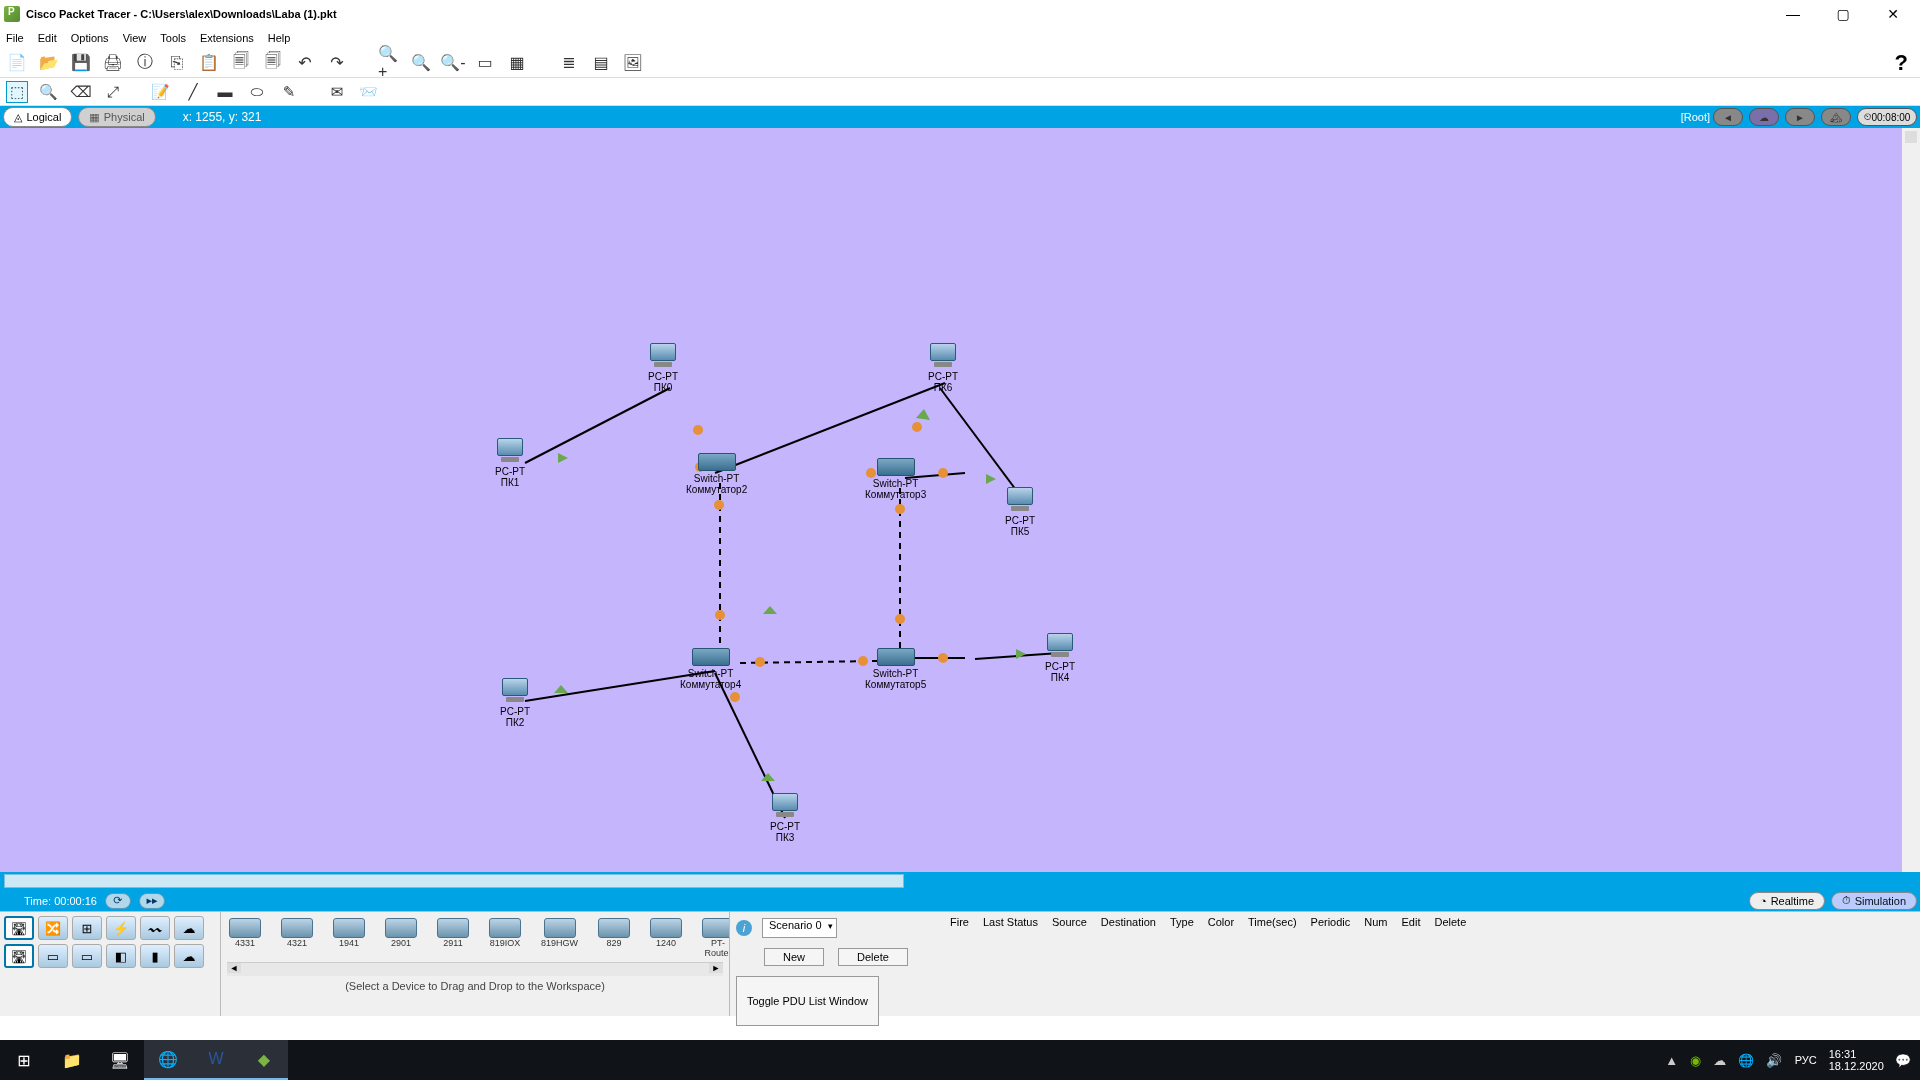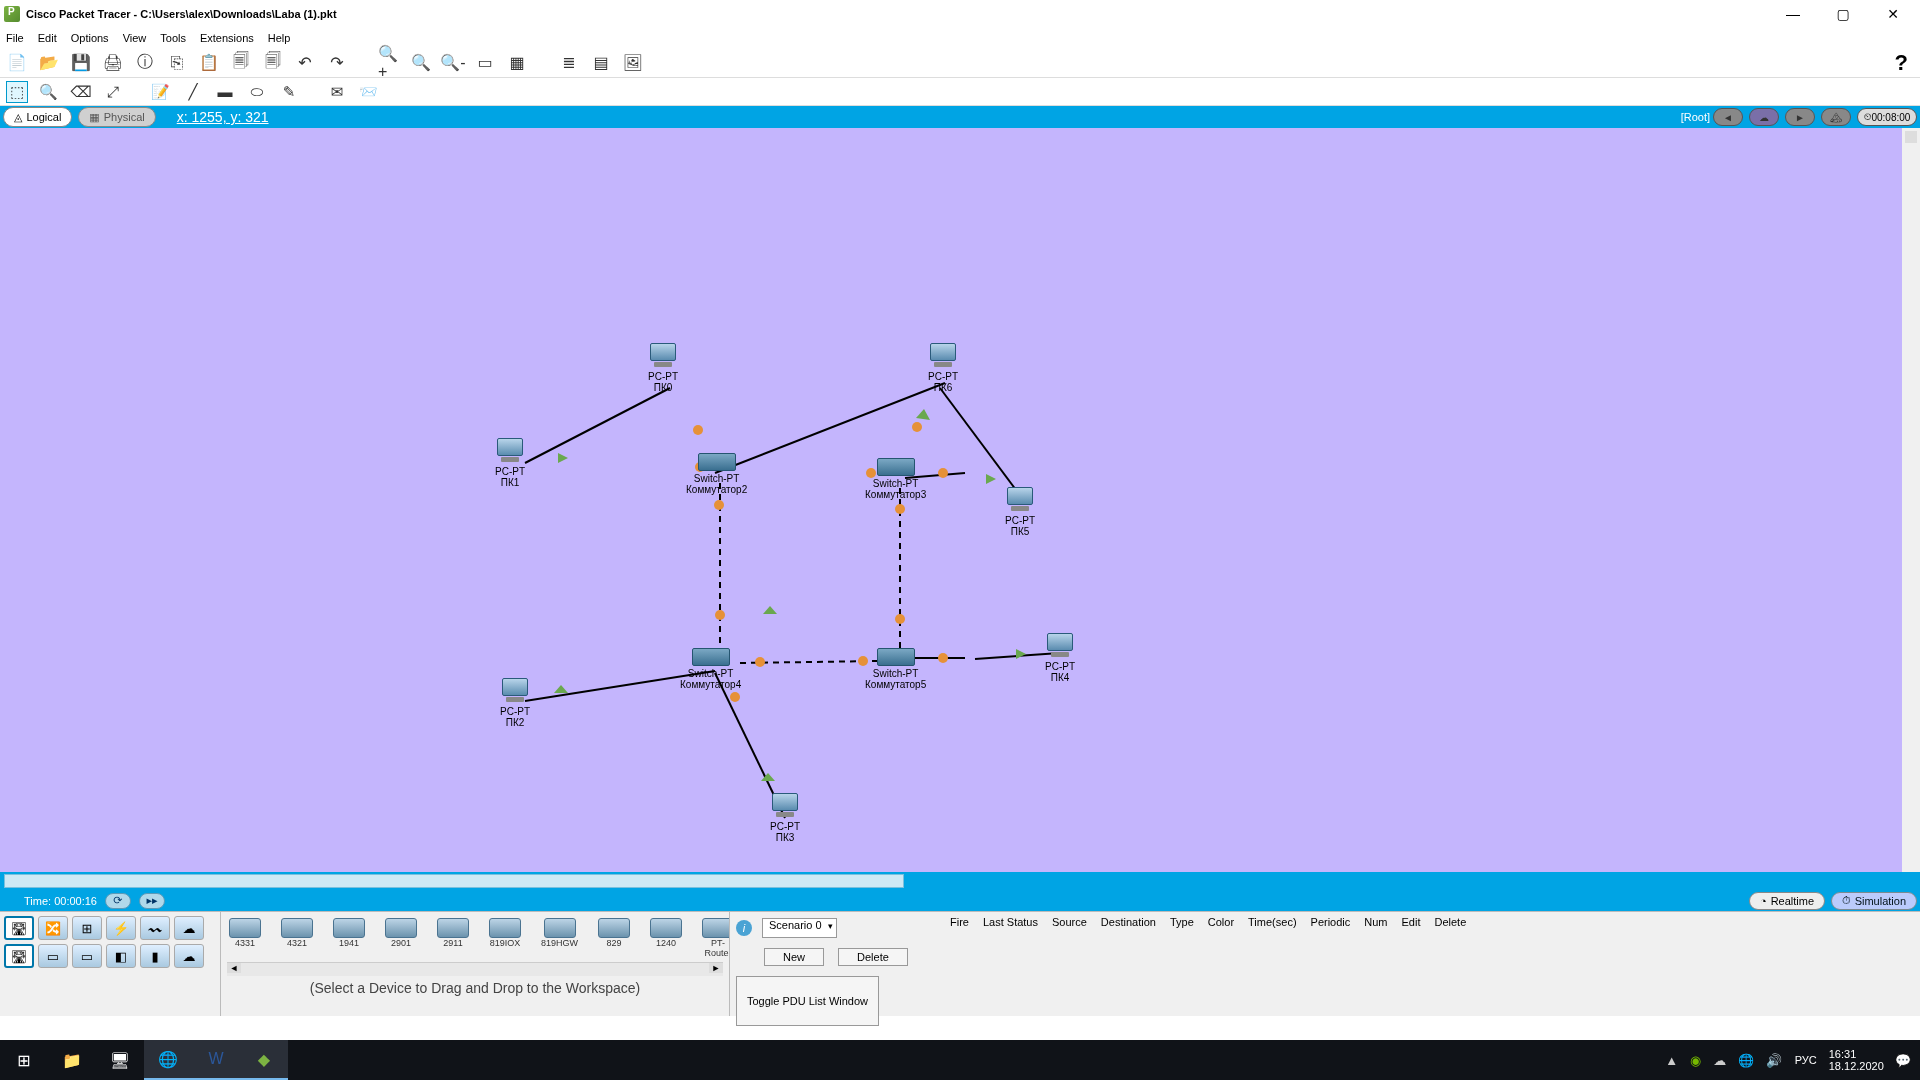--- a/index.html
+++ b/index.html
@@ -16,21 +16,21 @@
 .toolbar { height:30px; background:#fff; display:flex; align-items:center; padding-left:6px; gap:10px; border-bottom:1px solid #ddd; }
 .tbicon { width:22px; height:22px; display:flex; align-items:center; justify-content:center; color:#333; font-size:16px; cursor:pointer; }
 .helpbtn { margin-left:auto; margin-right:12px; font-size:22px; color:#000; font-weight:bold; cursor:pointer; }
 .toolbar2 { height:28px; background:#fff; display:flex; align-items:center; padding-left:6px; gap:10px; border-bottom:1px solid #ddd; }
 .t2icon { width:22px; height:22px; display:flex; align-items:center; justify-content:center; font-size:15px; cursor:pointer; color:#333; border:1px solid transparent; }
 .t2icon.sel { border:1px solid #0099cc; background:#e0f7ff; }
 .viewbar { height:22px; background:#00a4e4; display:flex; align-items:center; color:#fff; font-size:11px; }
 .vbtn { height:20px; padding:0 10px; border-radius:10px; background:#e8e8e8; color:#000; margin:0 3px; display:flex; align-items:center; gap:4px; cursor:pointer; border:1px solid #888; }
 .vbtn.active { background:#fff; }
 .vbtn.inactive { background:#d0d0d0; color:#555; }
-.coord { margin-left:18px; color:#fff; font-size:14px;text-decoration:underline; }
+.coord { margin-left:24px; color:#fff; font-size:12px; }
 .rootlbl { margin-left:auto; color:#fff; }
 .navpill { width:30px; height:18px; border-radius:9px; background:#888; margin:0 3px; border:1px solid #555; cursor:pointer; display:inline-flex; align-items:center; justify-content:center; font-size:10px; color:#333;}
 .navpill.purple{ background:#7a6fa8;}
 .navpill.time { width:60px; background:#ddd; color:#000; padding:0 4px;}
 .canvas { position:relative; height:762px; background:#c4b5fd; overflow:hidden; }
 .scroll-v { position:absolute; right:0; top:0; width:18px; height:100%; background:#f0f0f0; }
 .scroll-v::before { content:""; position:absolute; top:3px; left:3px; width:12px;height:12px; background:#ddd;}
 .scroll-h { position:absolute; left:0; bottom:0; height:18px; width:100%; background:#00a4e4; }
 .scroll-h-thumb { position:absolute; left:4px; top:2px; height:14px; width:900px; background:#cde9f5; border:1px solid #7ac0dd;}
 .device { position:absolute; text-align:center; }
@@ -52,21 +52,21 @@
 .catico { width:30px; height:24px; border:1px solid #aaa; background:linear-gradient(#dfefff,#a9c9e0); border-radius:3px; cursor:pointer; display:flex; align-items:center; justify-content:center; font-size:13px;}
 .catico.sel { border:2px solid #0077aa; background:#fff;}
 .devlist { width:510px; position:relative; border-left:1px solid #bbb; border-right:1px solid #bbb; display:flex; flex-direction:column;}
 .devrow { display:flex; gap:20px; padding:6px 8px 0; overflow:hidden;}
 .devitem { width:38px; text-align:center; cursor:pointer;}
 .devitem .ricon { width:32px; height:20px; background:linear-gradient(#bcd4e6,#6b93ad); border:1px solid #4a7390; border-radius:3px; margin:0 auto;}
 .devitem .rlbl { font-size:9px; color:#333; }
 .devscroll { height:14px; background:#e8e8e8; border-top:1px solid #ccc; margin:4px 6px 0; position:relative;}
 .devscroll::before{content:"◄"; position:absolute; left:0; font-size:9px; background:#ddd; width:14px; text-align:center;}
 .devscroll::after{content:"►"; position:absolute; right:0; font-size:9px; background:#ddd; width:14px; text-align:center;}
-.seltext { text-align:center; font-size:14px; color:#444; padding:4px;}
+.seltext { text-align:center; font-size:11px; color:#444; padding:4px;}
 .pdupanel { flex:1; position:relative; padding:6px;}
 .pdutop { display:flex; align-items:center; gap:10px;}
 .iico { width:16px; height:16px; border-radius:8px; background:#4aa3d4; color:#fff; text-align:center; line-height:16px; font-size:11px; font-style:italic;}
 .scenario-sel { height:20px; border:1px solid #999; padding:0 14px 0 6px; font-size:11px; background:#fff; position:relative; cursor:pointer;}
 .scenario-sel::after { content:"▾"; position:absolute; right:3px; top:2px; font-size:9px; }
 .pduhdr { position:absolute; left:220px; top:4px; display:flex; gap:14px; font-size:11px;}
 .pdubtns { display:flex; gap:14px; margin-top:10px; margin-left:28px;}
 .pdubtn { padding:2px 18px; border:1px solid #999; background:#f5f5f5; font-size:11px; cursor:pointer;}
 .togglebtn { padding:18px 10px; border:1px solid #999; background:#f5f5f5; font-size:11px; cursor:pointer; margin-top:10px; display:inline-block;}
 .taskbar { position:absolute; bottom:0; left:0; width:100%; height:40px; background:#101318; display:flex; align-items:center;}

